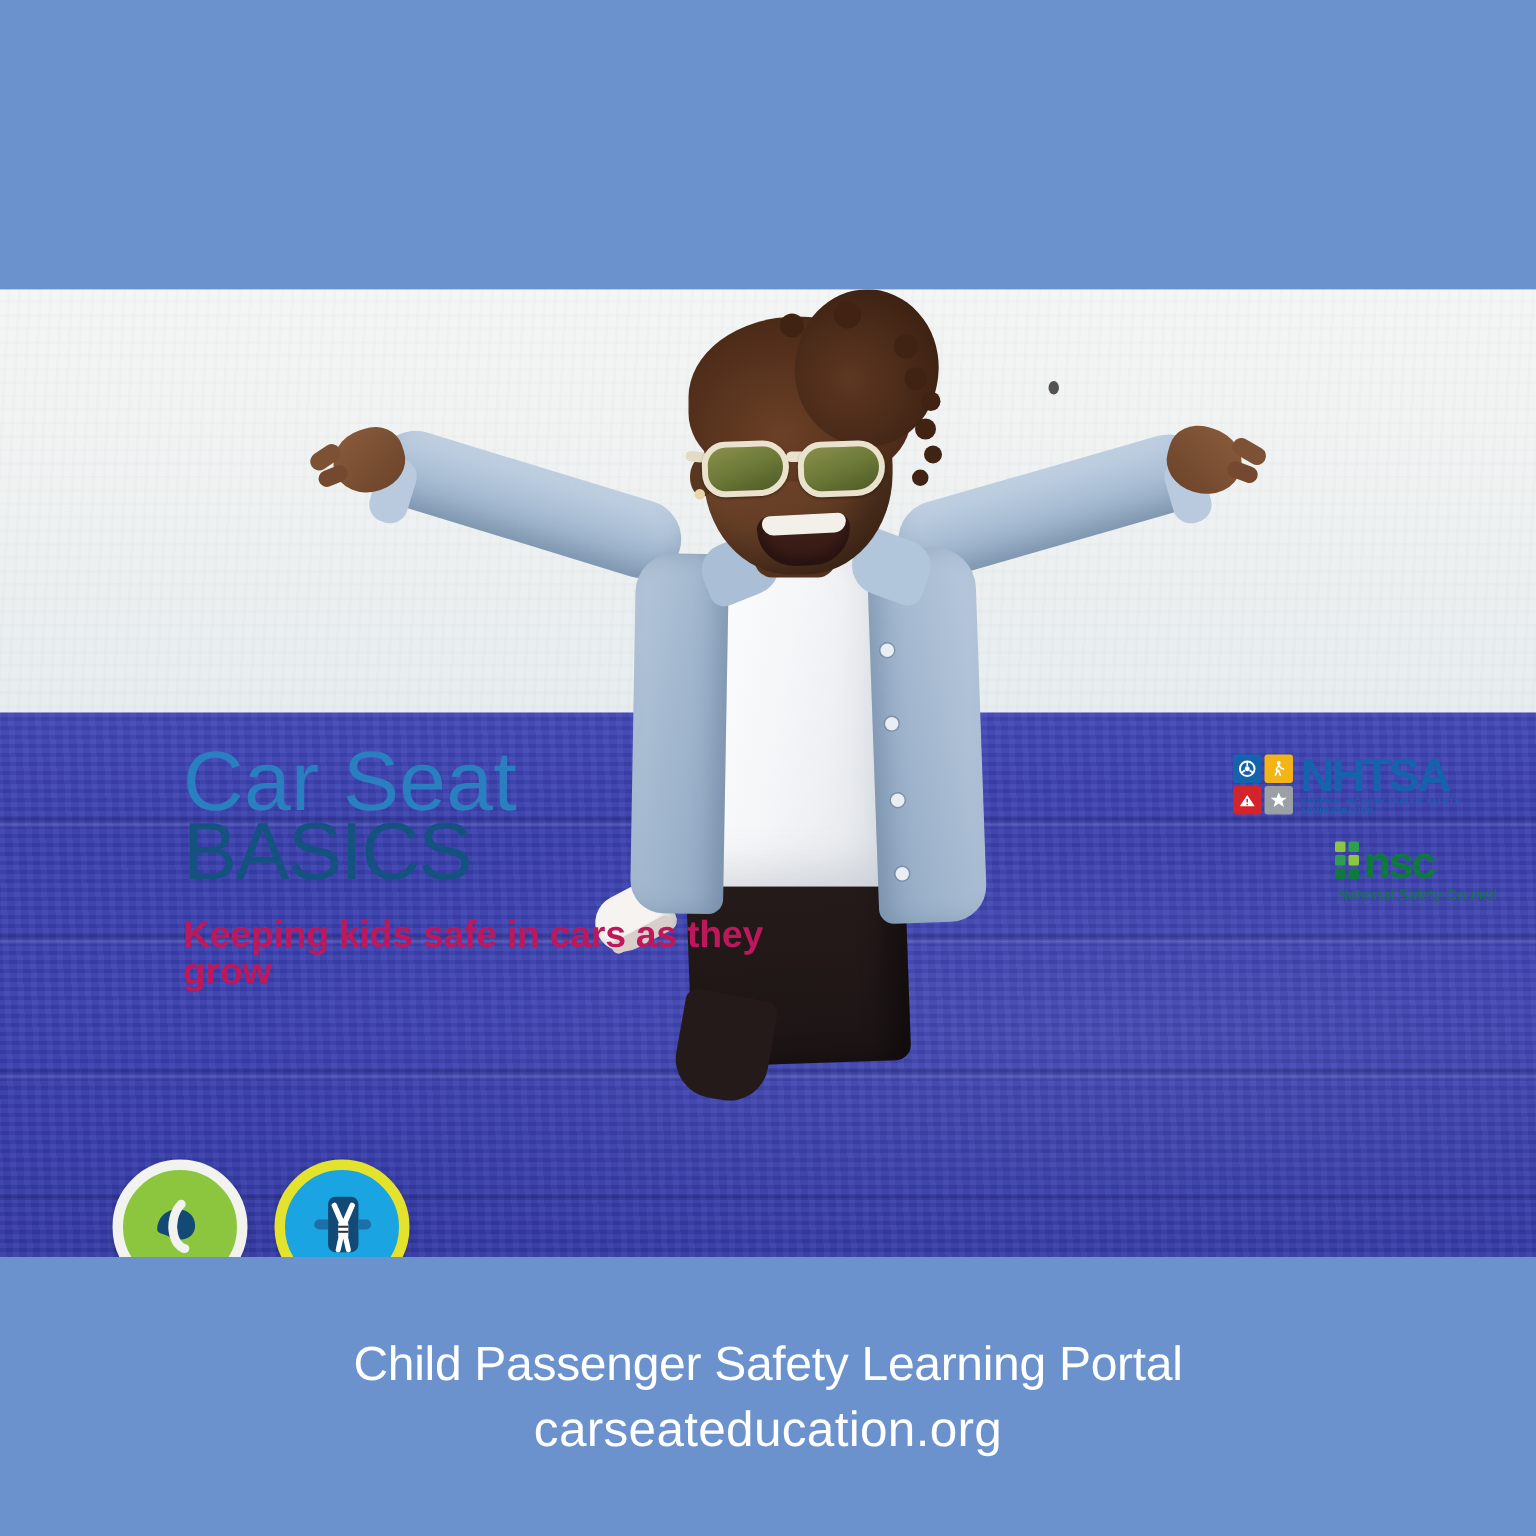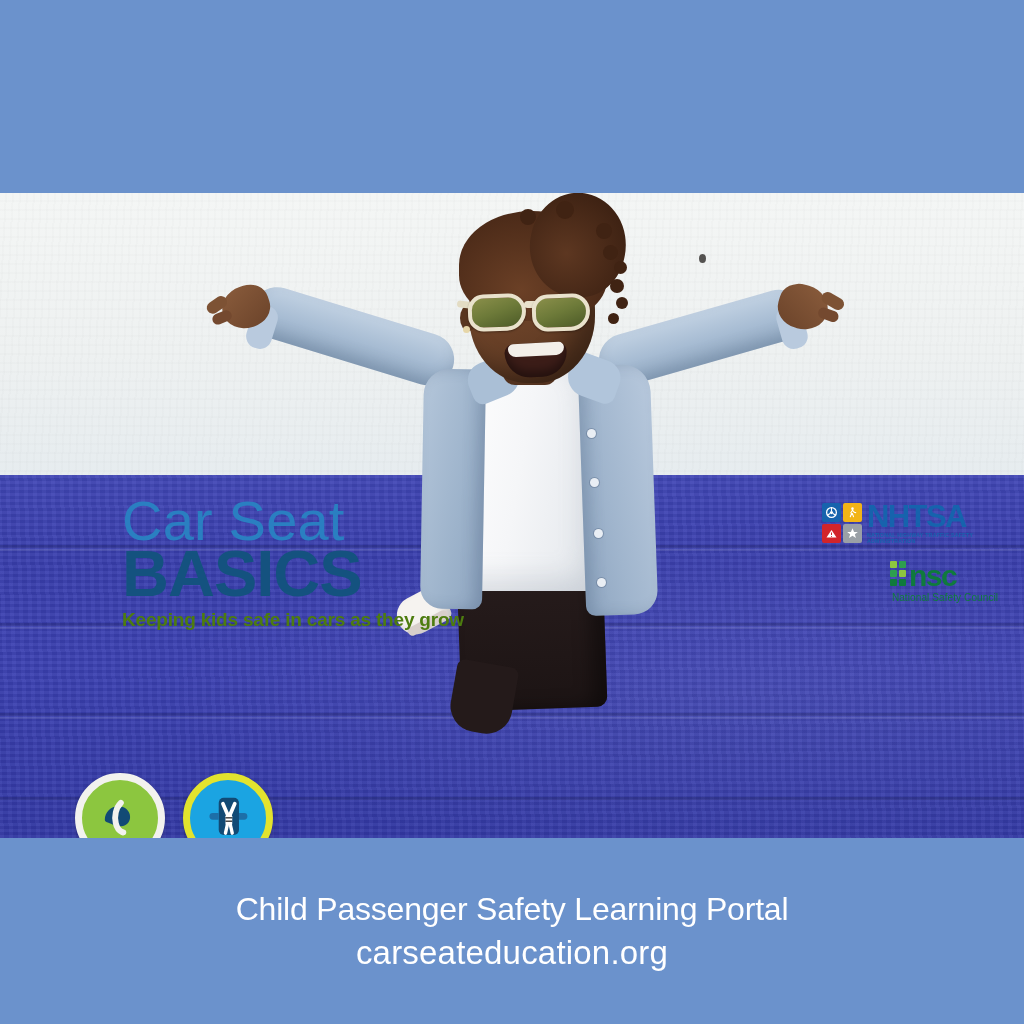--- a/index.html
+++ b/index.html
@@ -214,25 +214,25 @@
   
   .logo{
     position:absolute;left:122px;top:300px;width:400px;
     text-align:left;line-height:1;
   }
   .logo .l1{
     font-size:56px;font-weight:400;color:#2a7fc1;letter-spacing:.2px;
     font-family:"Liberation Sans", sans-serif;
   }
   .logo .l2{
-    font-size:65px;font-weight:700;color:#14527f;letter-spacing:-1px;
+    font-size:54px;font-weight:400;color:#14527f;letter-spacing:-1px;
     margin-top:-8px;font-family:"Liberation Sans", sans-serif;
   }
   .logo .l3{
-    font-size:19px;font-weight:600;color:#4d7c0f;margin-top:4px;
+    font-size:25px;font-weight:600;color:#be185d;margin-top:16px;
     letter-spacing:-.2px;font-family:"Liberation Sans", sans-serif;
   }
 
   
   .nhtsa{
     position:absolute;left:822px;top:308px;width:175px;height:44px;
     display:flex;align-items:center;gap:5px;
   }
   .nhtsa-grid{
     display:grid;grid-template-columns:19px 19px;grid-template-rows:19px 19px;

